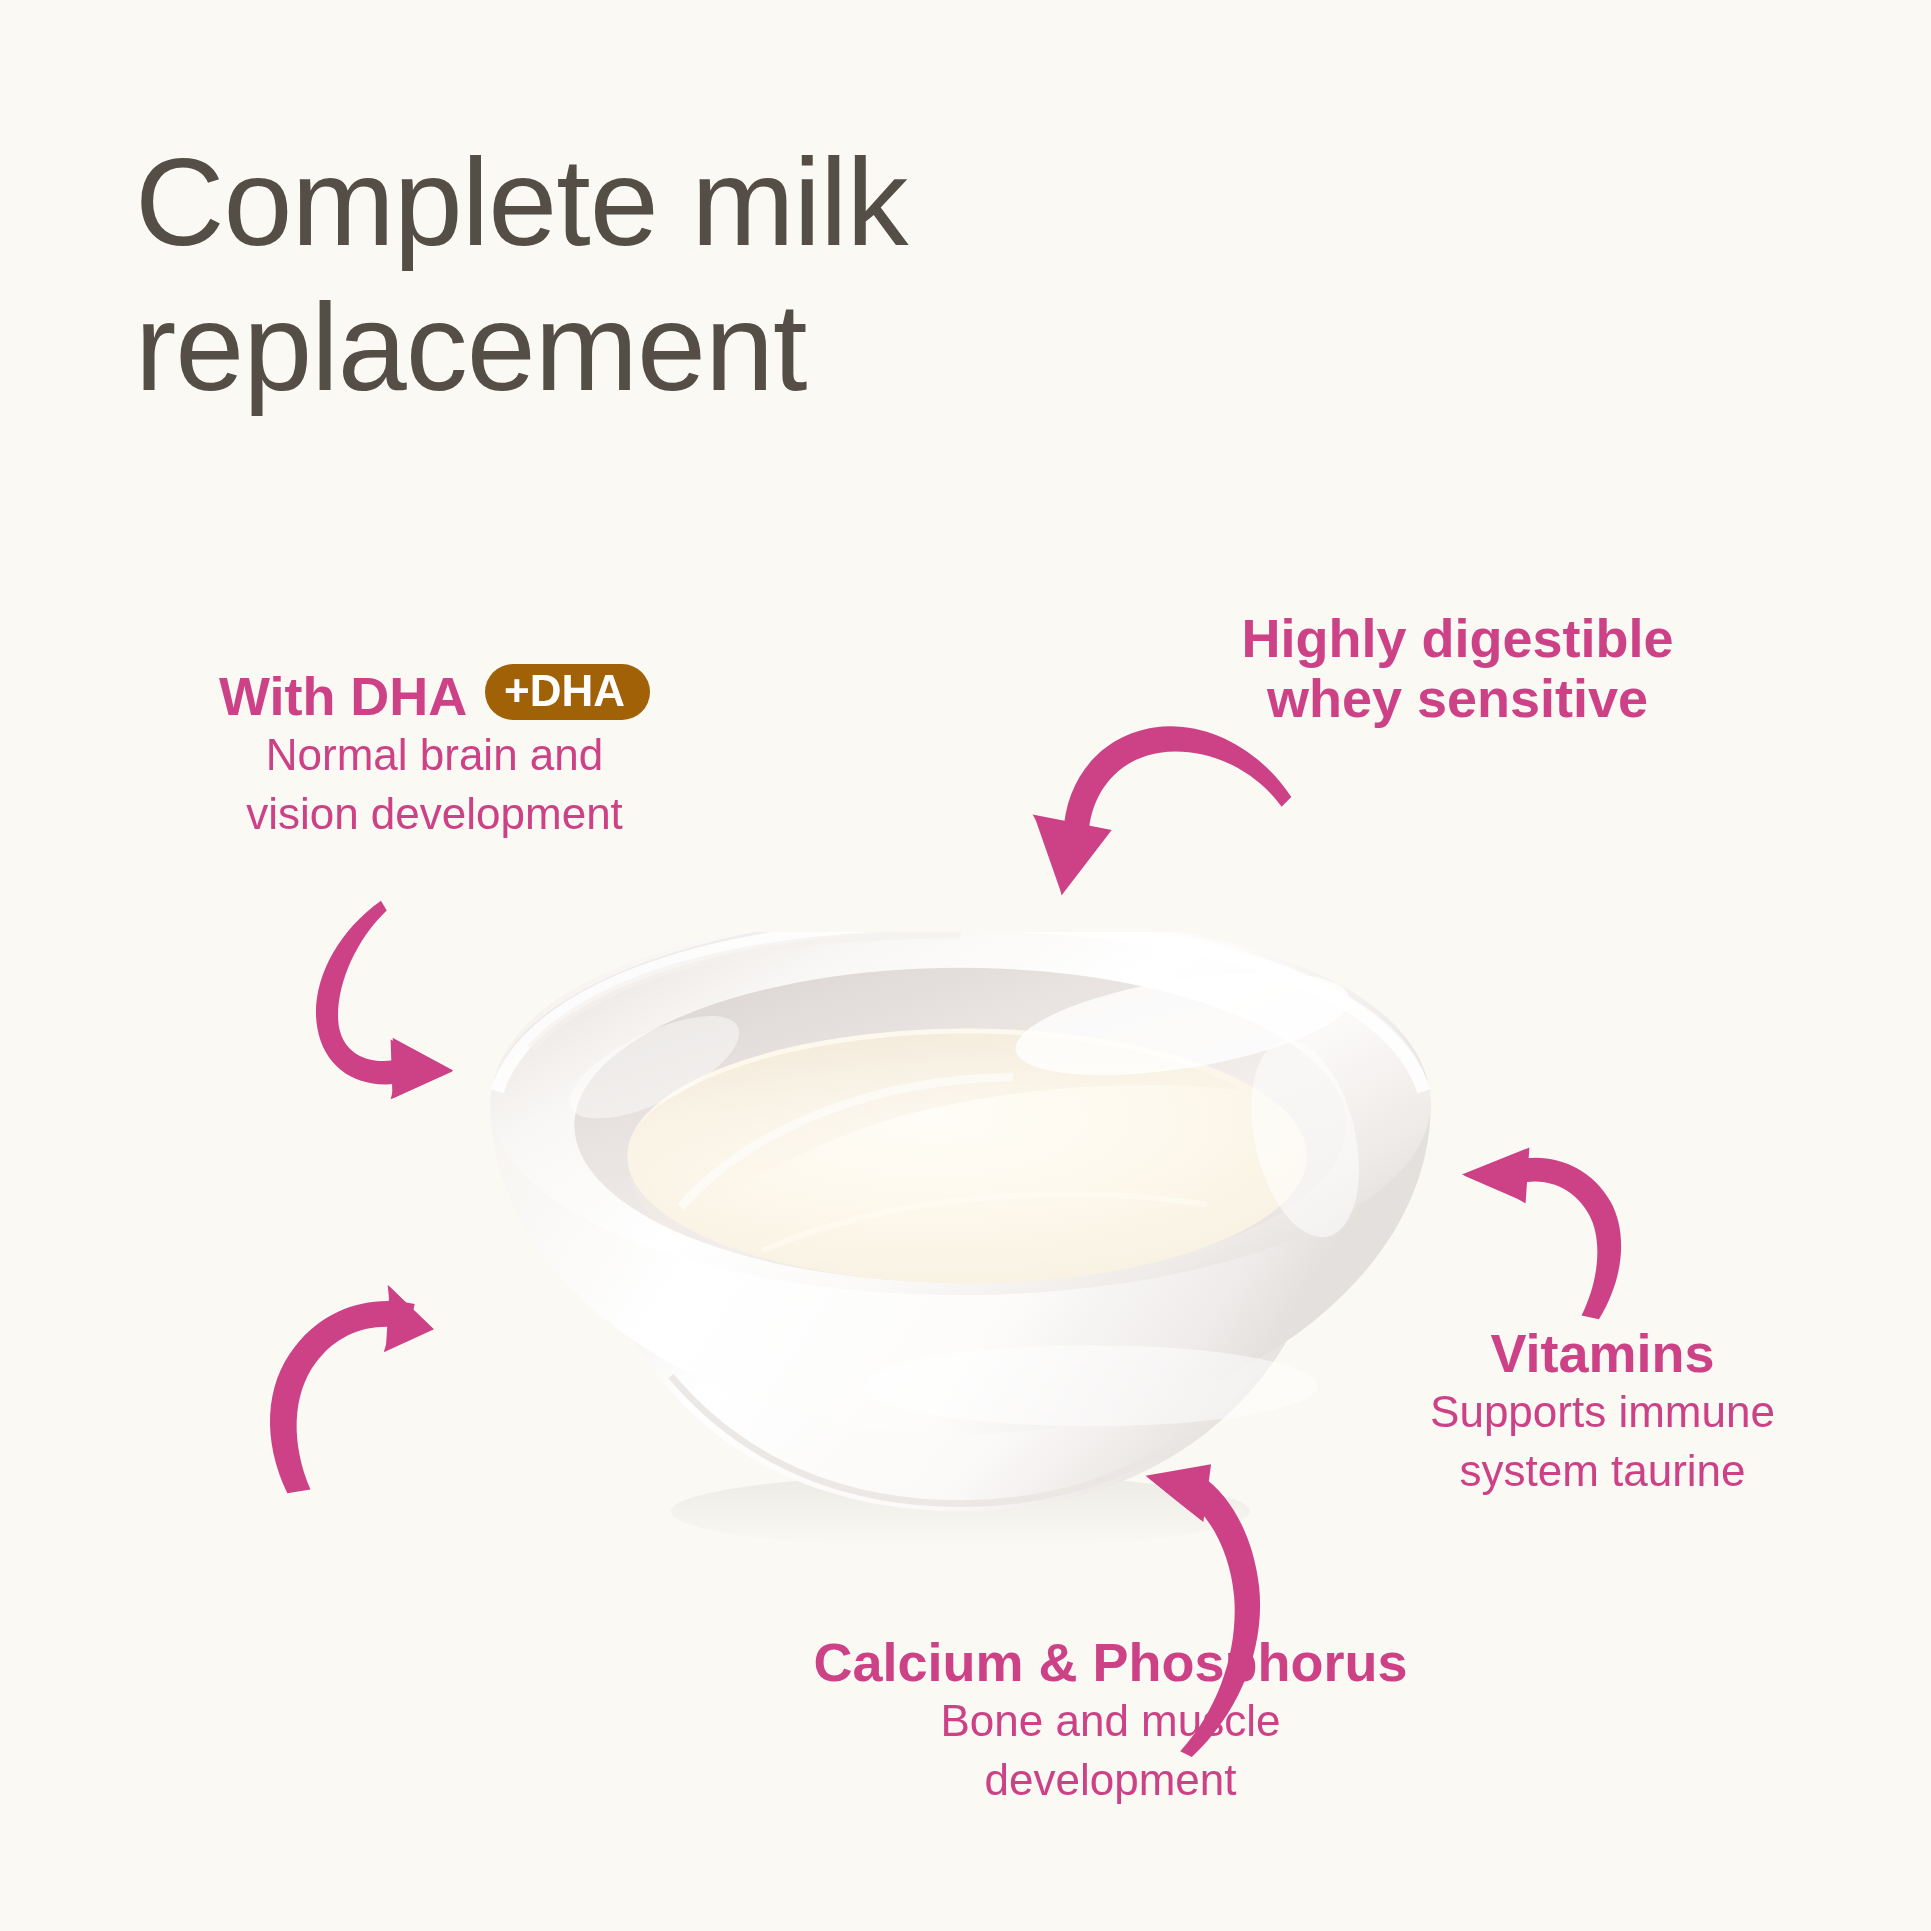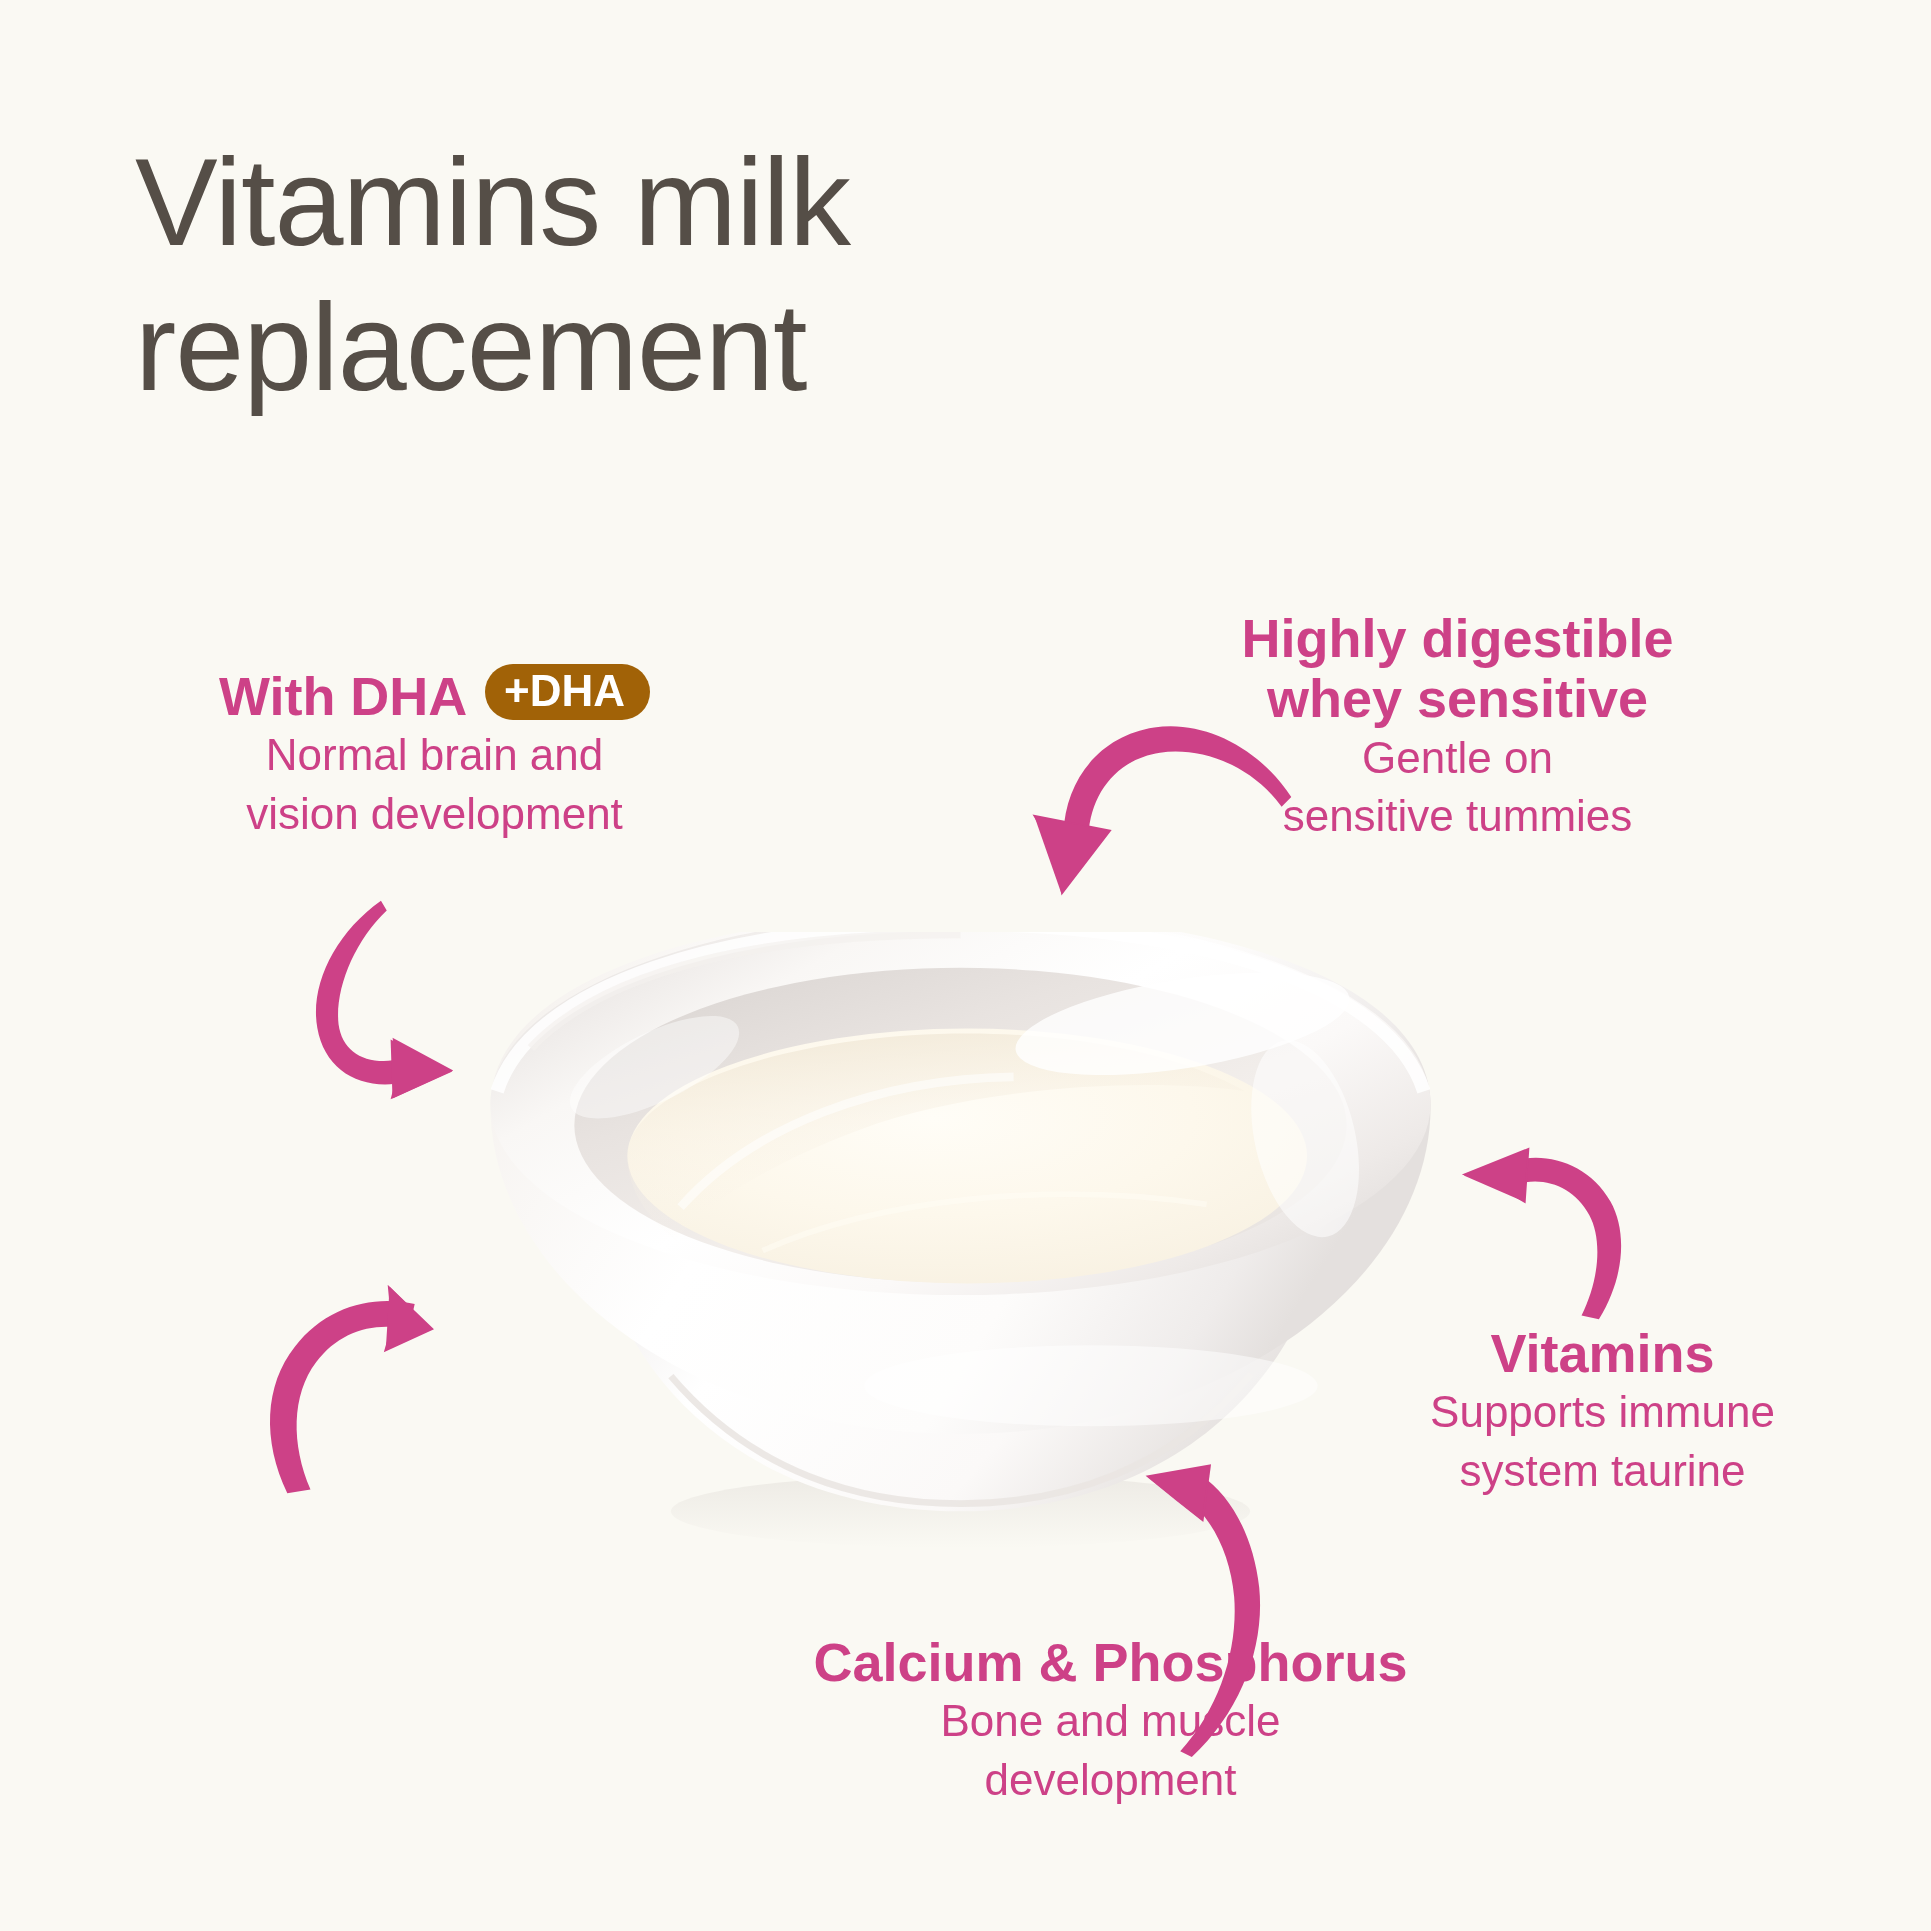--- a/index.html
+++ b/index.html
@@ -100,21 +100,21 @@
   #arrow-whey     { left: 1019px; top: 714px;  }
   #arrow-vitamins { left: 1429px; top: 1134px; }
   #arrow-calcium  { left: 1134px; top: 1458px; }
   #arrow-taurine  { left: 241px;  top: 1279px; }
 </style>
 </head>
 <body>
 
 <div id="canvas">
 
-  <div id="page-title">Vitamins milk
+  <div id="page-title">Complete milk
 replacement</div>
 
   <div id="bowl">
     <svg viewBox="0 0 1010 640" width="975" height="618" aria-hidden="true">
       <defs>
 
         <linearGradient id="bodyGrad" x1="0" y1="0" x2="1" y2="0.35">
           <stop offset="0" stop-color="#ebe7e4"></stop>
           <stop offset="0.12" stop-color="#f7f4f1"></stop>
           <stop offset="0.40" stop-color="#ffffff"></stop>
@@ -207,22 +207,20 @@
       <span>With DHA</span>
       <span id="dha-badge">+DHA</span>
     </div>
     <div class="fsub ta-center">Normal brain and
 vision development</div>
   </div>
 
   <div class="feature" id="feat-whey">
     <div class="fhead stacked ta-center">Highly digestible
 whey sensitive</div>
-    <div class="fsub ta-center">Gentle on
-sensitive tummies</div>
   </div>
 
   <div class="feature" id="feat-vitamins">
     <div class="fhead stacked ta-center">Vitamins</div>
     <div class="fsub ta-center">Supports immune
 system taurine</div>
   </div>
 
   <div class="feature" id="feat-calcium">
     <div class="fhead stacked ta-center">Calcium &amp; Phosphorus</div>

